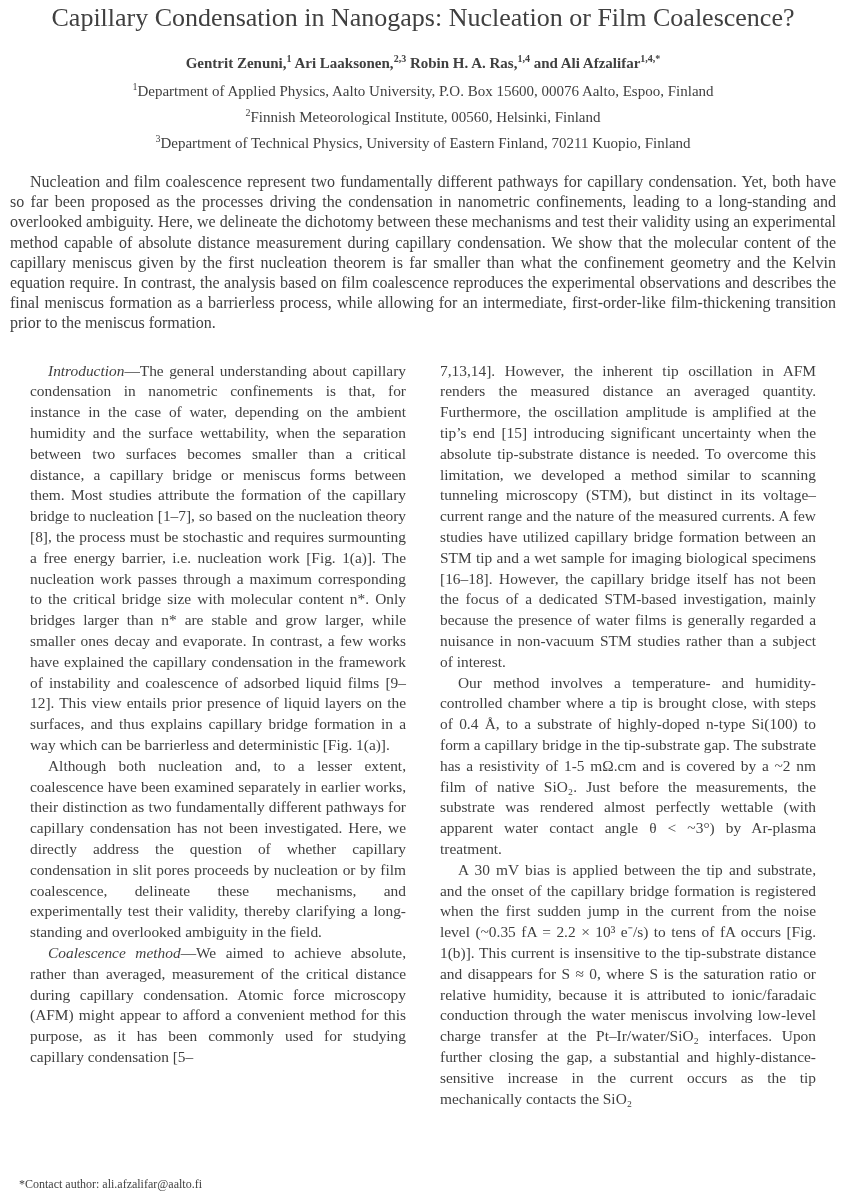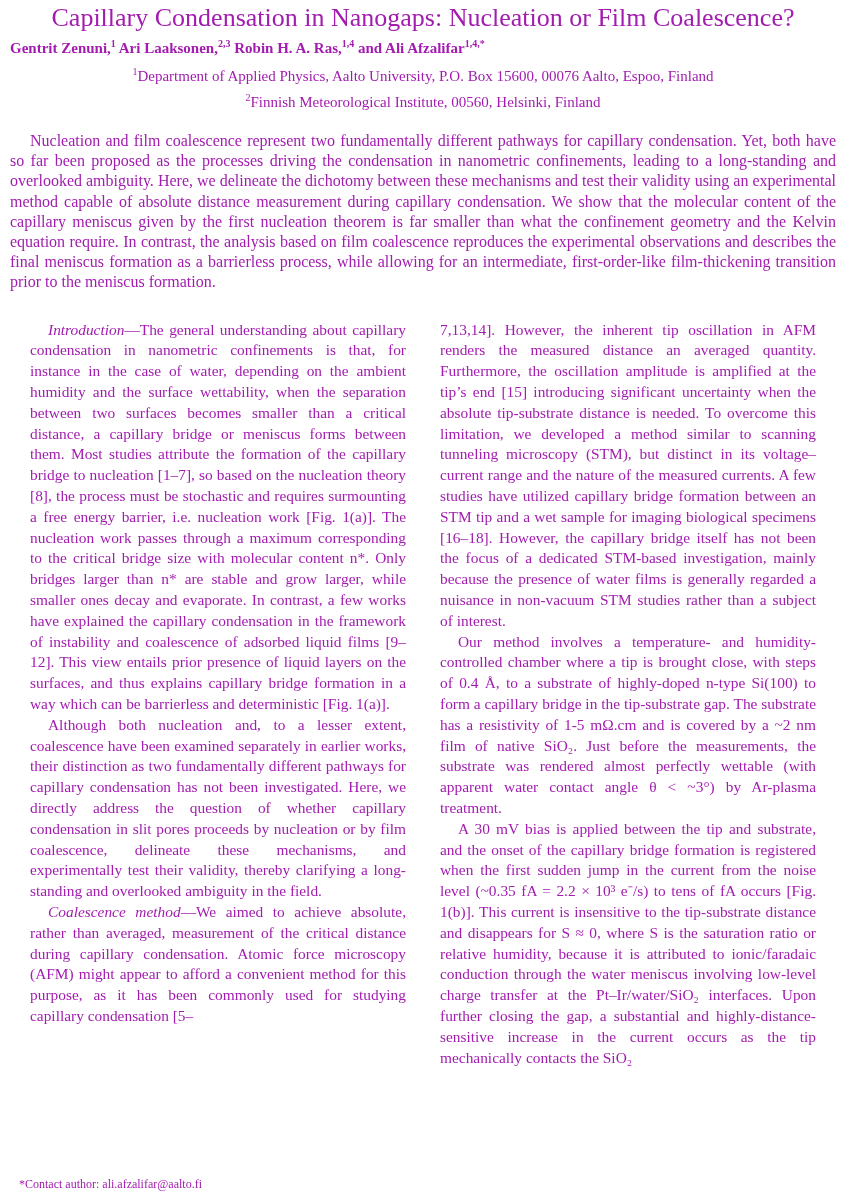--- a/index.html
+++ b/index.html
@@ -7,32 +7,34 @@
     padding: 0;
     background: #ffffff;
   }
   .page {
     position: relative;
     width: 846px;
     height: 1200px;
     box-sizing: border-box;
     padding: 2px 10px 0 10px;
     background: #ffffff;
-    color: #a21caf;
+    color: #404040;
     font-family: "Liberation Serif", serif;
     overflow: hidden;
   }
   .title {
     margin: 0;
     text-align: center;
     font-size: 26px;
     font-weight: normal;
     line-height: 32px;
   }
   .authors {
+    margin-top: 15px;
+    text-align: center;
     font-size: 15px;
     font-weight: bold;
     line-height: 20px;
   }
   .authors sup {
     font-size: 10px;
     font-weight: bold;
   }
   .affiliations {
     margin-top: 3px;
@@ -86,20 +88,21 @@
 
   <h1 class="title">Capillary Condensation in Nanogaps: Nucleation or Film Coalescence?</h1>
 
   <div class="authors">
     <span>Gentrit Zenuni,</span><sup>1</sup><span> Ari Laaksonen,</span><sup>2,3</sup><span> Robin H. A. Ras,</span><sup>1,4</sup><span> and Ali Afzalifar</span><sup>1,4,*</sup>
   </div>
 
   <div class="affiliations">
     <div class="affil"><sup>1</sup><span>Department of Applied Physics, Aalto University, P.O. Box 15600, 00076 Aalto, Espoo, Finland</span></div>
     <div class="affil"><sup>2</sup><span>Finnish Meteorological Institute, 00560, Helsinki, Finland</span></div>
+    <div class="affil"><sup>3</sup><span>Department of Technical Physics, University of Eastern Finland, 70211 Kuopio, Finland</span></div>
   </div>
 
   <p class="abstract">Nucleation and film coalescence represent two fundamentally different pathways for capillary condensation. Yet, both have so far been proposed as the processes driving the condensation in nanometric confinements, leading to a long-standing and overlooked ambiguity. Here, we delineate the dichotomy between these mechanisms and test their validity using an experimental method capable of absolute distance measurement during capillary condensation. We show that the molecular content of the capillary meniscus given by the first nucleation theorem is far smaller than what the confinement geometry and the Kelvin equation require. In contrast, the analysis based on film coalescence reproduces the experimental observations and describes the final meniscus formation as a barrierless process, while allowing for an intermediate, first-order-like film-thickening transition prior to the meniscus formation.</p>
 
   <div class="columns">
     <div class="col">
       <p class="indent"><span class="lead">Introduction</span><span>—The general understanding about capillary condensation in nanometric confinements is that, for instance in the case of water, depending on the ambient humidity and the surface wettability, when the separation between two surfaces becomes smaller than a critical distance, a capillary bridge or meniscus forms between them. Most studies attribute the formation of the capillary bridge to nucleation [1–7], so based on the nucleation theory [8], the process must be stochastic and requires surmounting a free energy barrier, i.e. nucleation work [Fig. 1(a)]. The nucleation work passes through a maximum corresponding to the critical bridge size with molecular content n*. Only bridges larger than n* are stable and grow larger, while smaller ones decay and evaporate. In contrast, a few works have explained the capillary condensation in the framework of instability and coalescence of adsorbed liquid films [9–12]. This view entails prior presence of liquid layers on the surfaces, and thus explains capillary bridge formation in a way which can be barrierless and deterministic [Fig. 1(a)].</span></p>
       <p class="indent"><span>Although both nucleation and, to a lesser extent, coalescence have been examined separately in earlier works, their distinction as two fundamentally different pathways for capillary condensation has not been investigated. Here, we directly address the question of whether capillary condensation in slit pores proceeds by nucleation or by film coalescence, delineate these mechanisms, and experimentally test their validity, thereby clarifying a long-standing and overlooked ambiguity in the field.</span></p>
       <p class="indent"><span class="lead">Coalescence method</span><span>—We aimed to achieve absolute, rather than averaged, measurement of the critical distance during capillary condensation. Atomic force microscopy (AFM) might appear to afford a convenient method for this purpose, as it has been commonly used for studying capillary condensation [5–</span></p>
     </div>

